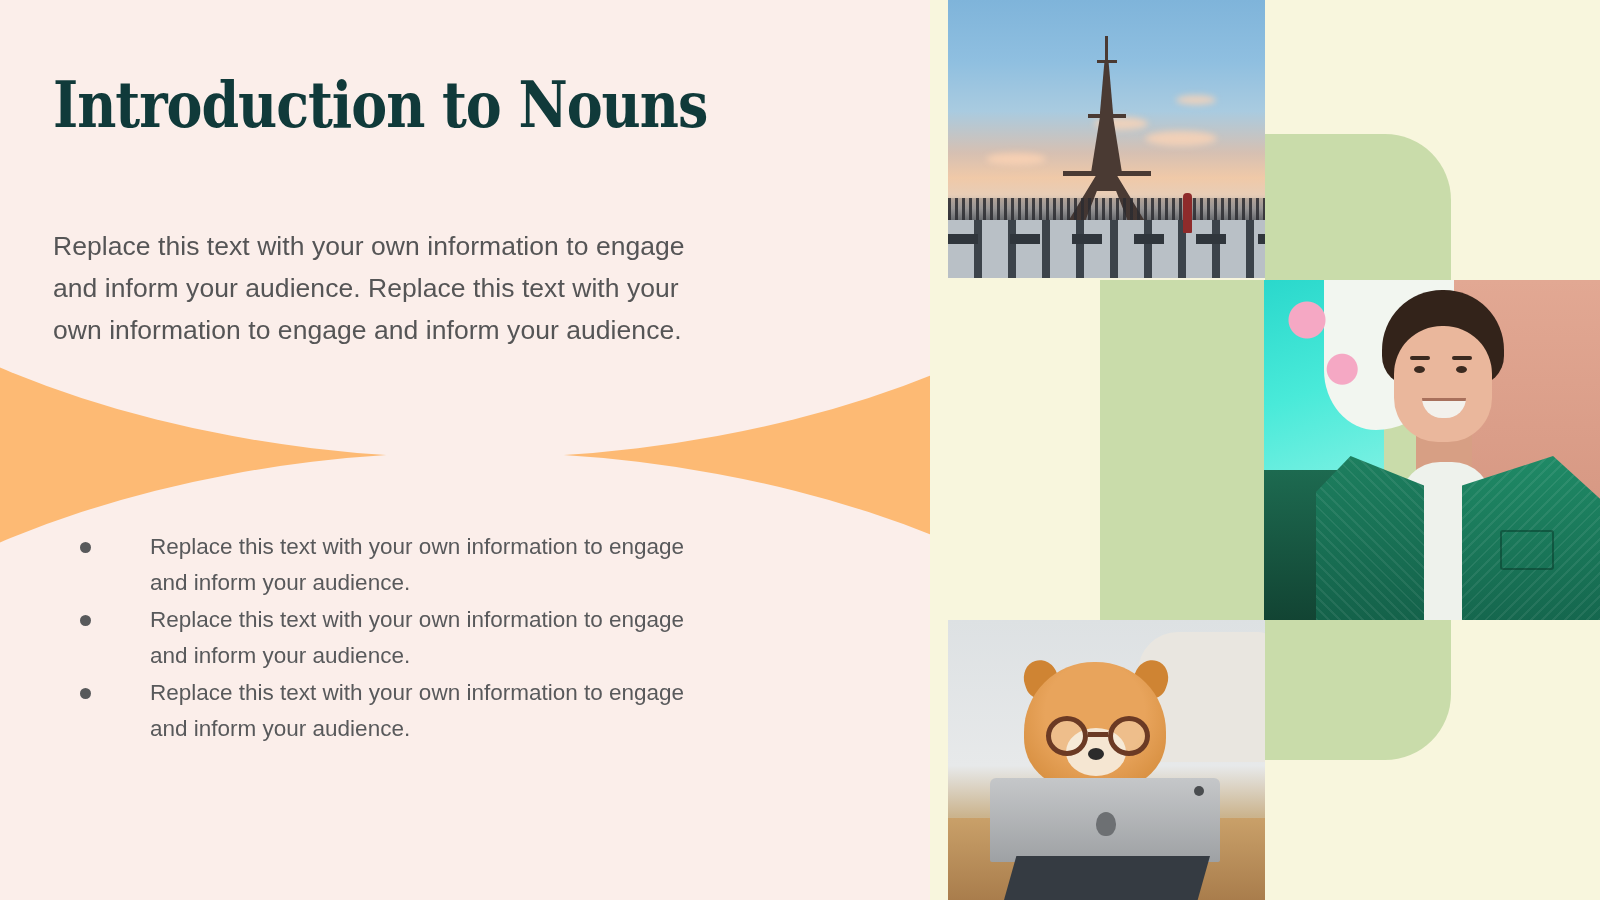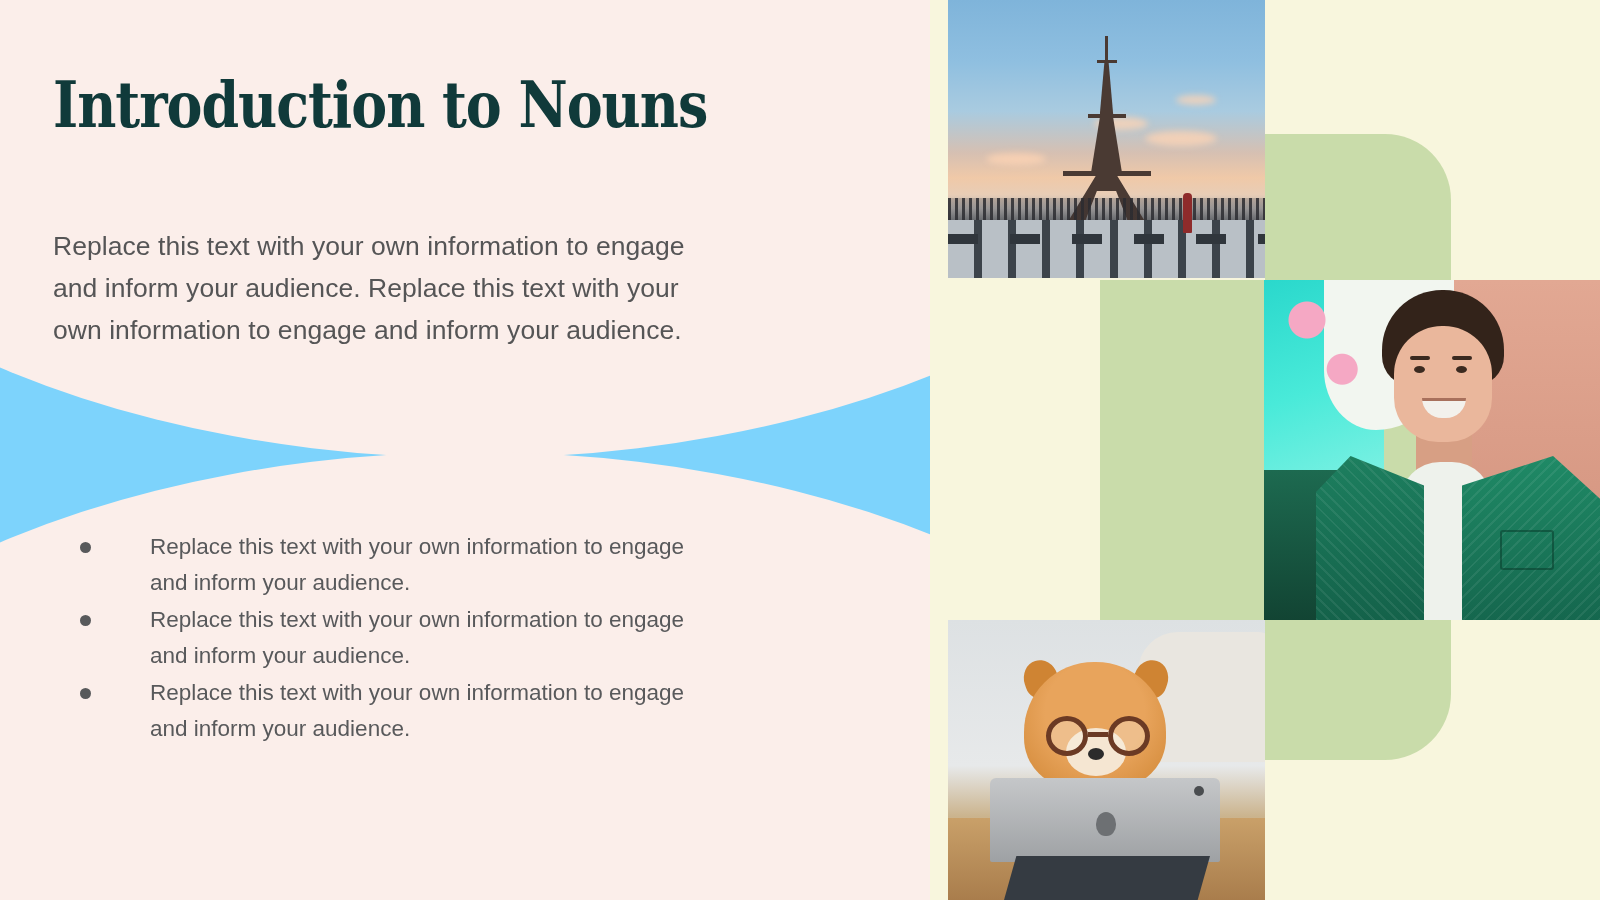--- a/index.html
+++ b/index.html
@@ -5,21 +5,21 @@
   * { margin:0; padding:0; box-sizing:border-box; }
   html, body { width:1600px; height:900px; }
   body {
     font-family:"Liberation Sans", sans-serif;
     background:#ffffff;
     overflow:hidden;
   }
   #slide {
     position:relative;
     width:1600px; height:900px;
-    background:#7dd3fc;
+    background:#fdba74;
     overflow:hidden;
   }
 
   
   .blob {
     position:absolute;
     background:#fbeeea;
     border-radius:50%;
     pointer-events:none;
   }

